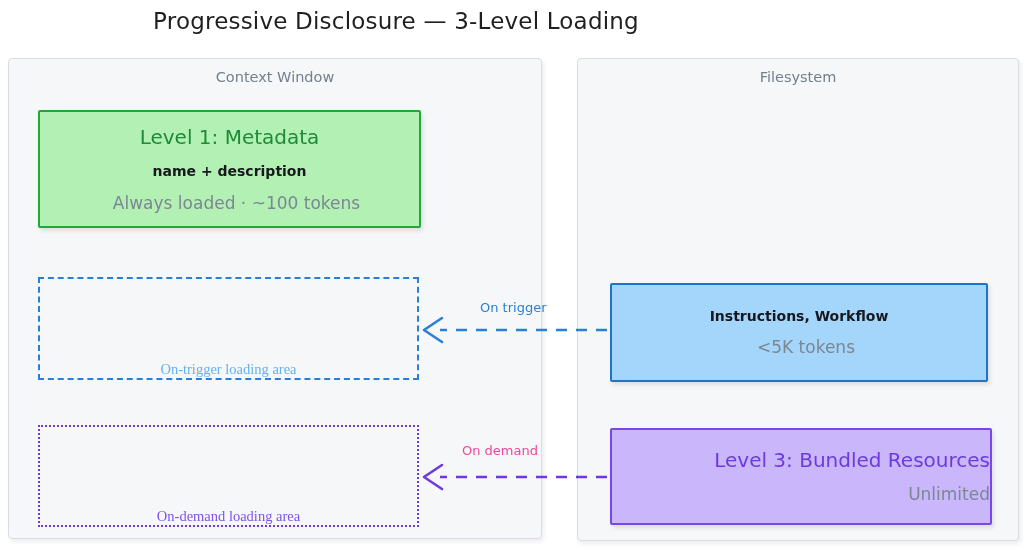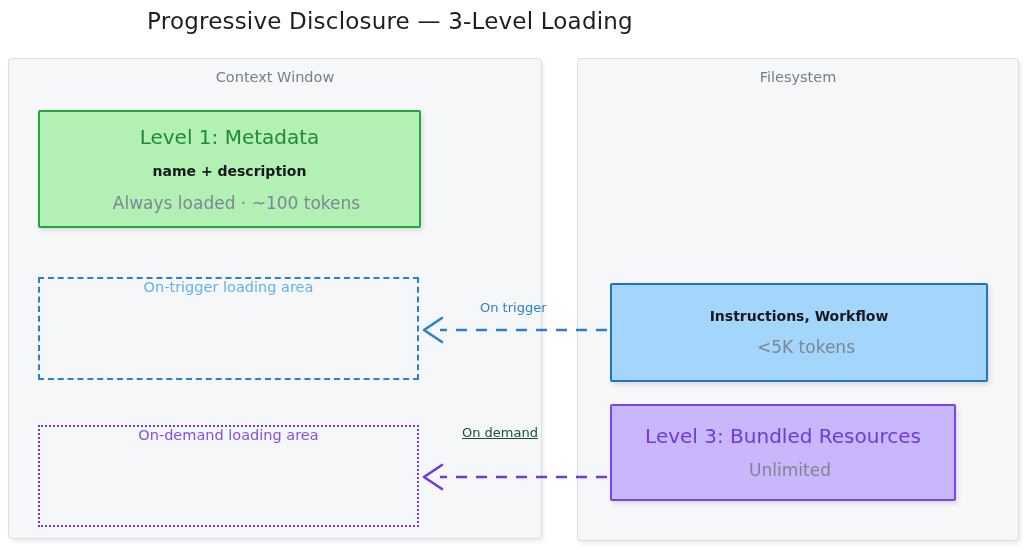--- a/index.html
+++ b/index.html
@@ -26,20 +26,21 @@
     left: 0;
     top: 8px;
     width: 780px;
     text-align: center;
     font-size: 23px;
     font-weight: 400;
     color: #1f1f1f;
     letter-spacing: 0.2px;
     font-family: "DejaVu Sans", sans-serif;
     white-space: nowrap;
+    padding-left: 6px;
   }
 
   
   .panel {
     position: absolute;
     background: #f6f7f9;
     border: 1px solid #d9dde3;
     border-radius: 4px;
     box-shadow: 2px 3px 4px rgba(0,0,0,0.07);
     box-sizing: border-box;
@@ -118,39 +119,41 @@
     border: 2.5px solid #1f74c4;
     box-shadow: 2px 3px 4px rgba(0,0,0,0.10);
   }
   .node-level2 .line-title { color: #1a65b0; }
   .node-level2 .line-title,
   .node-level2 .line-main { margin-bottom: 11px; }
 
   
   .node-level3 {
     left: 610px;
-    top: 404px;
-    width: 346px;
+    top: 428px;
+    width: 382px;
     height: 97px;
     background: #c9b6fb;
     border: 2.5px solid #7a45ea;
     box-shadow: 2px 3px 4px rgba(0,0,0,0.10);
+    align-items: flex-end;
   }
   .node-level3 .line-title { color: #6d3bdc; }
   .node-level3 .line-title,
   .node-level3 .line-main { margin-bottom: 11px; }
 
   
   .slot {
     position: absolute;
     box-sizing: border-box;
     display: flex;
-    align-items: flex-start;
+    align-items: flex-end;
     justify-content: center;
     background: transparent;
+    font-family: Liberation Serif, serif;
   }
   .slot-trigger {
     left: 38px;
     top: 277px;
     width: 381px;
     height: 103px;
     border: 2.5px dashed #2a7fd4;
   }
   .slot-trigger .slot-label {
     font-size: 14.5px;
@@ -183,23 +186,22 @@
     font-family: "DejaVu Sans", sans-serif;
     white-space: nowrap;
   }
   .edge-label-trigger {
     left: 480px;
     top: 300px;
     color: #2a7fd4;
   }
   .edge-label-demand {
     left: 462px;
-    top: 425px;
-    color: #14532d;
-    text-decoration: underline;
+    top: 443px;
+    color: #ec4899;
   }
 </style>
 </head>
 <body>
 
 <div class="stage">
 
   <div class="diagram-title">Progressive Disclosure — 3-Level Loading</div>
 
   <div class="panel panel-context">

